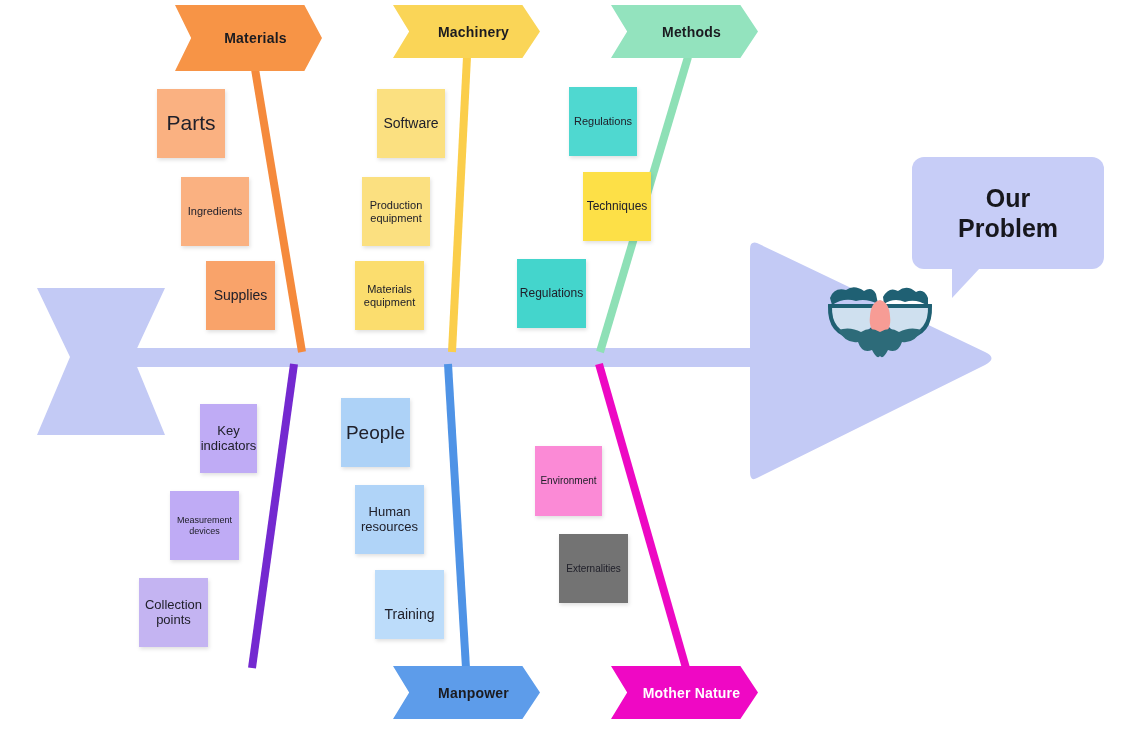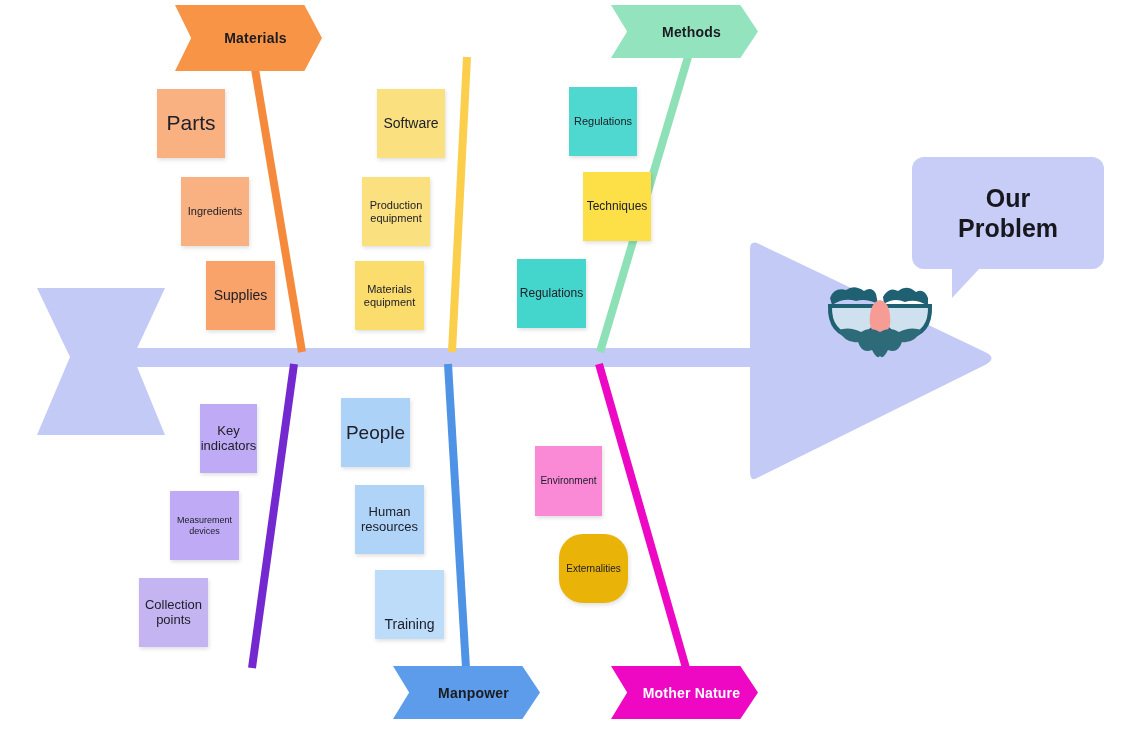--- a/index.html
+++ b/index.html
@@ -44,21 +44,21 @@
   
   .note {
     position: absolute;
     display: flex;
     align-items: center;
     justify-content: center;
     text-align: center;
     color: #20202a;
     line-height: 1.15;
     box-sizing: border-box;
-    padding: 7px;
+    padding: 17px;
     box-shadow: 1px 2px 4px rgba(0,0,0,0.13);
     overflow: hidden;
   }
 
   
   #problem-bubble {
     position: absolute;
     left: 912px;
     top: 157px;
     width: 192px;
@@ -106,20 +106,23 @@
     <line x1="467" y1="57" x2="452" y2="352" stroke="#fbce4b" stroke-width="8"></line>
     <line x1="688" y1="57" x2="600" y2="352" stroke="#8ee0b6" stroke-width="8"></line>
     <line x1="252" y1="668" x2="294" y2="364" stroke="#7429d0" stroke-width="8"></line>
     <line x1="466" y1="668" x2="448" y2="364" stroke="#4f93e6" stroke-width="8"></line>
     <line x1="686" y1="668" x2="599" y2="364" stroke="#ed09c3" stroke-width="8"></line>
   </svg>
 
   <div class="cat-arrow" style="left: 175px; top: 5px; width: 147px; height: 66px; background: rgb(247, 148, 70); color: rgb(27, 27, 32);">
     <span>Materials</span>
   </div>
+  <div class="cat-arrow" style="left: 393px; top: 5px; width: 147px; height: 53px; background: rgb(250, 213, 87); color: rgb(27, 27, 32);">
+    <span>Machinery</span>
+  </div>
   <div class="cat-arrow" style="left: 611px; top: 5px; width: 147px; height: 53px; background: rgb(147, 227, 190); color: rgb(27, 27, 32);">
     <span>Methods</span>
   </div>
 
   <div class="cat-arrow" style="left: 393px; top: 666px; width: 147px; height: 53px; background: rgb(93, 156, 234); color: rgb(27, 27, 32);">
     <span>Manpower</span>
   </div>
   <div class="cat-arrow" style="left: 611px; top: 666px; width: 147px; height: 53px; background: rgb(239, 8, 196); color: rgb(255, 255, 255);">
     <span>Mother Nature</span>
   </div>
@@ -166,21 +169,21 @@
       </div>
       <div class="note" style="left: 355px; top: 485px; width: 69px; height: 69px; background: rgb(176, 212, 248); font-size: 13px;">
         <span>Human resources</span>
       </div>
       <div class="note" style="left: 375px; top: 570px; width: 69px; height: 69px; background: rgb(188, 220, 250); font-size: 14px; align-items: flex-end;">
         <span>Training</span>
       </div>
       <div class="note" style="left: 535px; top: 446px; width: 67px; height: 70px; background: rgb(251, 138, 214); font-size: 10px;">
         <span>Environment</span>
       </div>
-      <div class="note" style="left: 559px; top: 534px; width: 69px; height: 69px; background: #eab308; font-size: 10px; border-radius: 24px;">
+      <div class="note" style="left: 559px; top: 534px; width: 69px; height: 69px; background: #737373; font-size: 10px;">
         <span>Externalities</span>
       </div>
     </div>
 
   <div id="problem-bubble-tail"></div>
   <div id="problem-bubble">
     <div>
       <span>Our</span><br>
       <span>Problem</span>
     </div>

